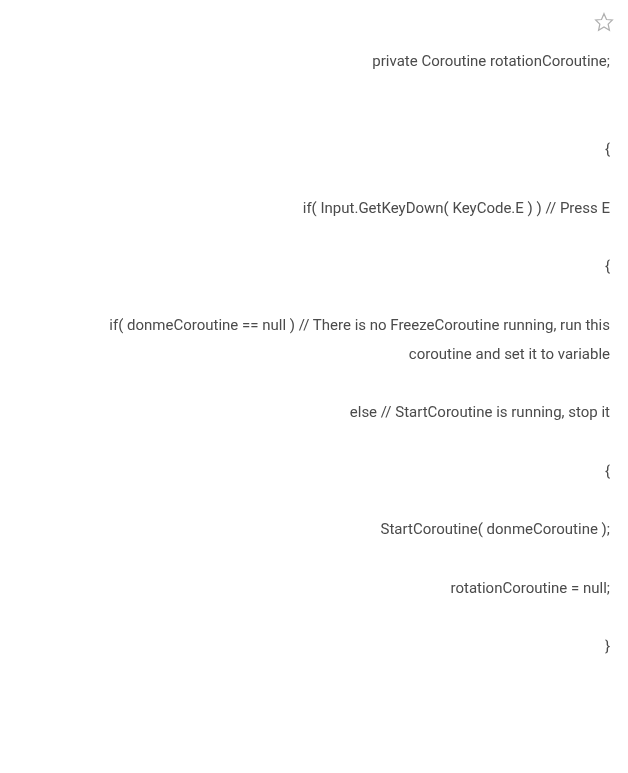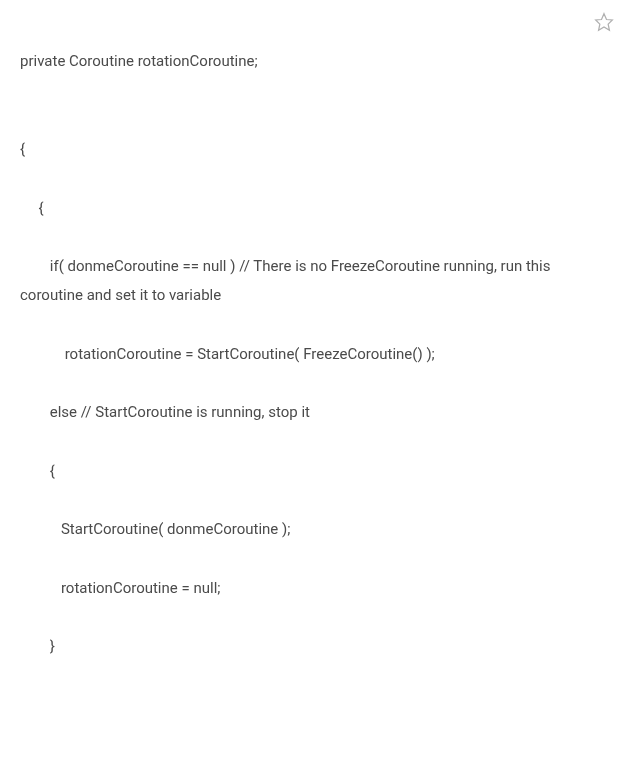--- a/index.html
+++ b/index.html
@@ -27,36 +27,37 @@
       fill: none;
       stroke-width: 1.5;
       cursor: pointer;
     }
     .code-container {
       white-space: pre-wrap;
       word-wrap: break-word;
     }
     .code-line {
       display: block;
+      text-align: right;
     }
   </style>
 </head>
 <body>
 
 <svg class="star-icon" viewBox="0 0 24 24">
   <polygon points="12,2 15,9 22,9.5 17,14.5 18.5,22 12,18 5.5,22 7,14.5 2,9.5 9,9"></polygon>
 </svg>
 
 <div class="code-container">
 <span class="code-line">private Coroutine rotationCoroutine;</span>
 <span class="code-line"></span>
 <span class="code-line">{</span>
+<span class="code-line">     if( Input.GetKeyDown( KeyCode.E ) ) // Press E</span>
 <span class="code-line">     {</span>
 <span class="code-line">        if( donmeCoroutine == null ) // There is no FreezeCoroutine running, run this coroutine and set it to variable</span>
-<span class="code-line">            rotationCoroutine = StartCoroutine( FreezeCoroutine() );</span>
 <span class="code-line">        else // StartCoroutine is running, stop it</span>
 <span class="code-line">        {</span>
 <span class="code-line">           StartCoroutine( donmeCoroutine );</span>
 <span class="code-line">           rotationCoroutine = null;</span>
 <span class="code-line">        }</span>
 
 
 <span class="code-line"></span>
 
 

